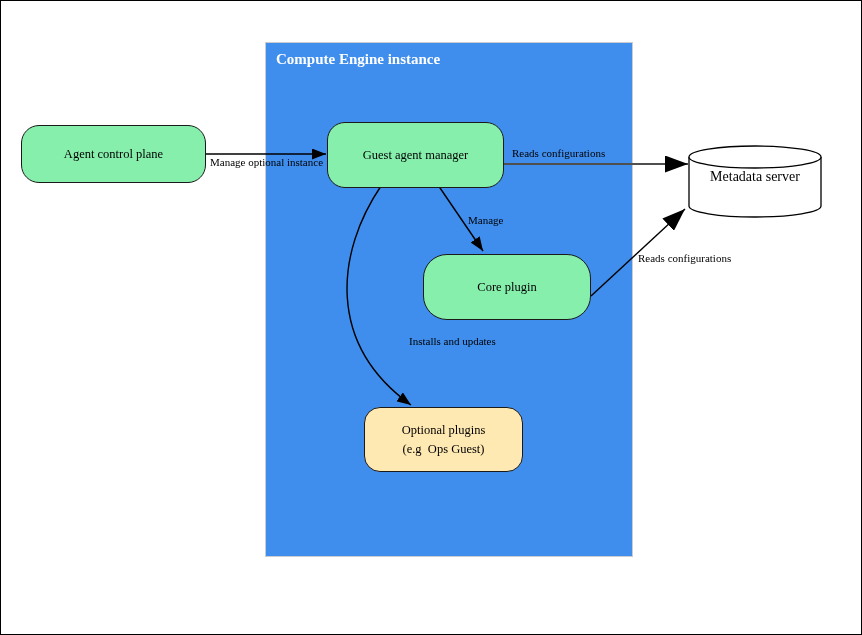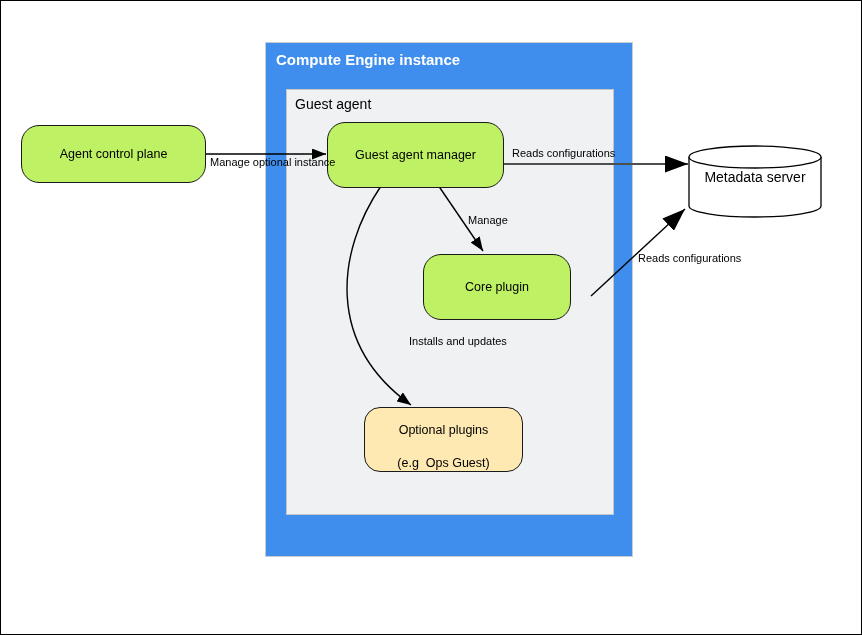--- a/index.html
+++ b/index.html
@@ -3,21 +3,21 @@
 <meta charset="utf-8">
 <style>
   html, body { margin: 0; padding: 0; background: #fff; }
   #canvas {
     position: relative;
     width: 862px;
     height: 635px;
     box-sizing: border-box;
     border: 1px solid #000;
     background: #ffffff;
-    font-family: Liberation Sans, sans-serif;
+    font-family: Liberation Serif, serif;
     color: #000;
     overflow: hidden;
   }
   .frame-blue {
     position: absolute;
     left: 264px; top: 41px;
     width: 368px; height: 515px;
     background: #3f8eee;
     border: 1px solid #c9ccd1;
     box-sizing: border-box;
@@ -51,36 +51,36 @@
     left: 0; top: 0;
     width: 862px; height: 635px;
     z-index: 3;
     pointer-events: none;
   }
   .node {
     position: absolute;
     box-sizing: border-box;
     border: 1px solid #1a1a1a;
     border-radius: 18px;
-    background: #bef264;
+    background: #86efac;
     display: flex;
     flex-direction: column;
     align-items: center;
     justify-content: center;
     text-align: center;
     font-size: 12.5px;
     line-height: 19px;
     z-index: 4;
   }
   .node-acp   { left: 20px;  top: 124px; width: 185px; height: 58px; }
   .node-gam   { left: 326px; top: 121px; width: 177px; height: 66px; }
-  .node-core  { left: 422px; top: 253px; width: 148px; height: 66px; }
+  .node-core  { left: 422px; top: 253px; width: 168px; height: 66px; border-radius: 24px; }
   .node-opt   { left: 363px; top: 406px; width: 159px; height: 65px;
                 background: #ffe9b3; border-radius: 16px; }
-  .pre { white-space: pre; margin-top: 14px; }
+  .pre { white-space: pre; }
   .cyl-label {
     position: absolute;
     left: 688px; top: 168px;
     width: 132px;
     text-align: center;
     font-size: 14px;
     z-index: 4;
   }
   .edge-label {
     position: absolute;
@@ -96,23 +96,20 @@
 </style>
 </head>
 <body>
 
 <div id="canvas">
 
   <div class="frame-blue">
     <div class="frame-blue-title">Compute Engine instance</div>
   </div>
 
-  <div class="frame-gray">
-    <div class="frame-gray-title">Guest agent</div>
-  </div>
 
   <svg id="edges" viewBox="0 0 862 635" xmlns="http://www.w3.org/2000/svg">
     <defs>
       <marker id="arrS" markerUnits="userSpaceOnUse" markerWidth="15" markerHeight="11" refX="14" refY="5.5" orient="auto">
         <path d="M0,0 L14,5.5 L0,11 Z" fill="#000"></path>
       </marker>
       <marker id="arrB" markerUnits="userSpaceOnUse" markerWidth="25" markerHeight="17" refX="23" refY="8.5" orient="auto">
         <path d="M0,0 L23,8.5 L0,17 Z" fill="#000"></path>
       </marker>
     </defs>

